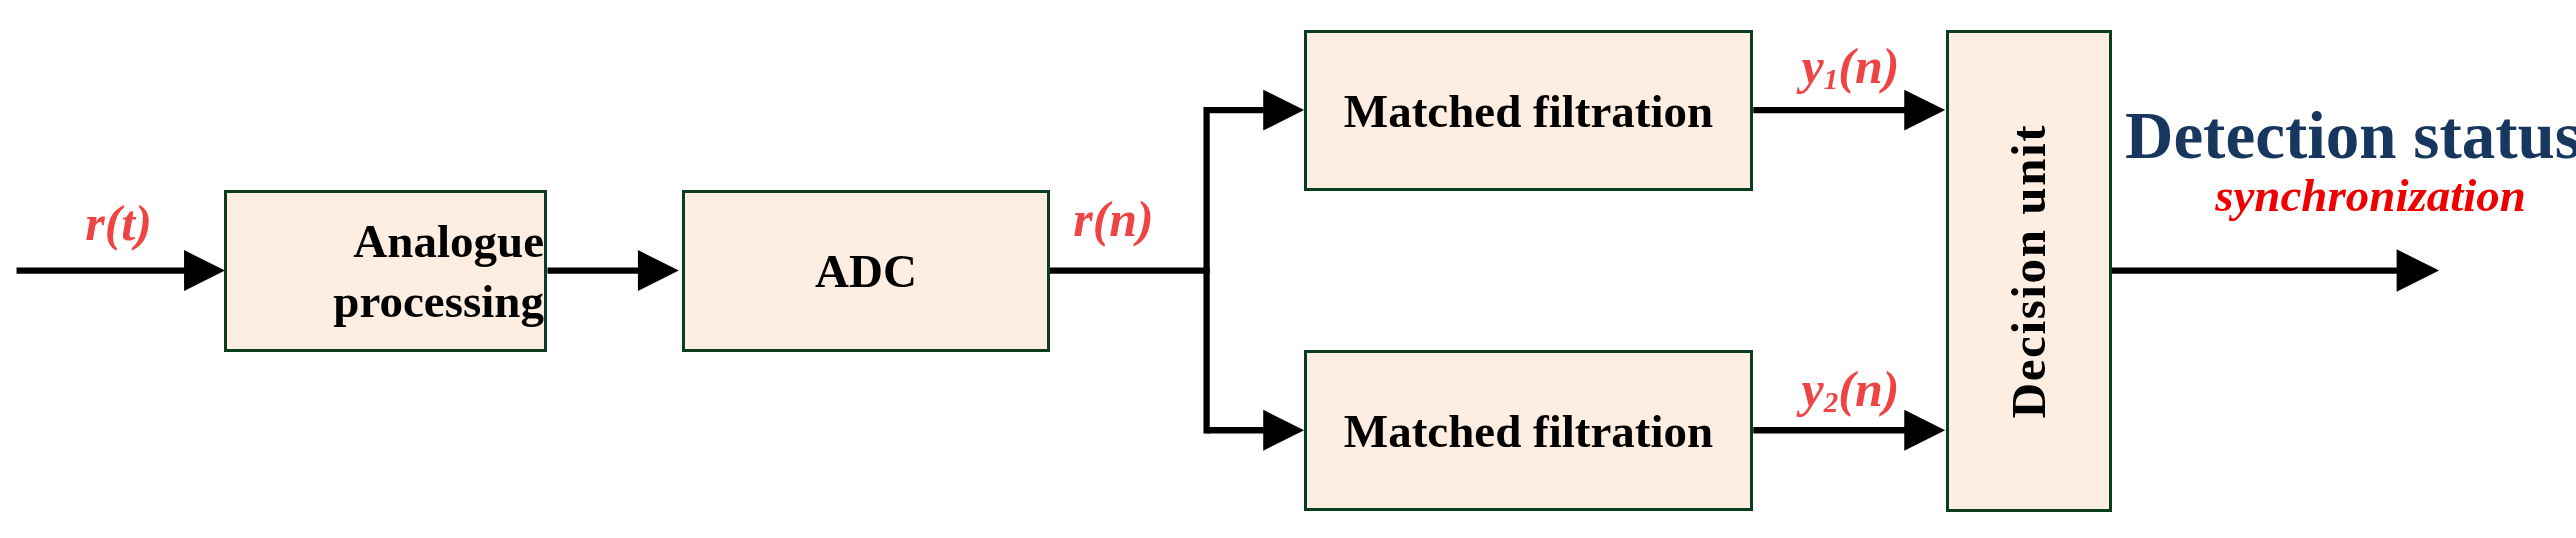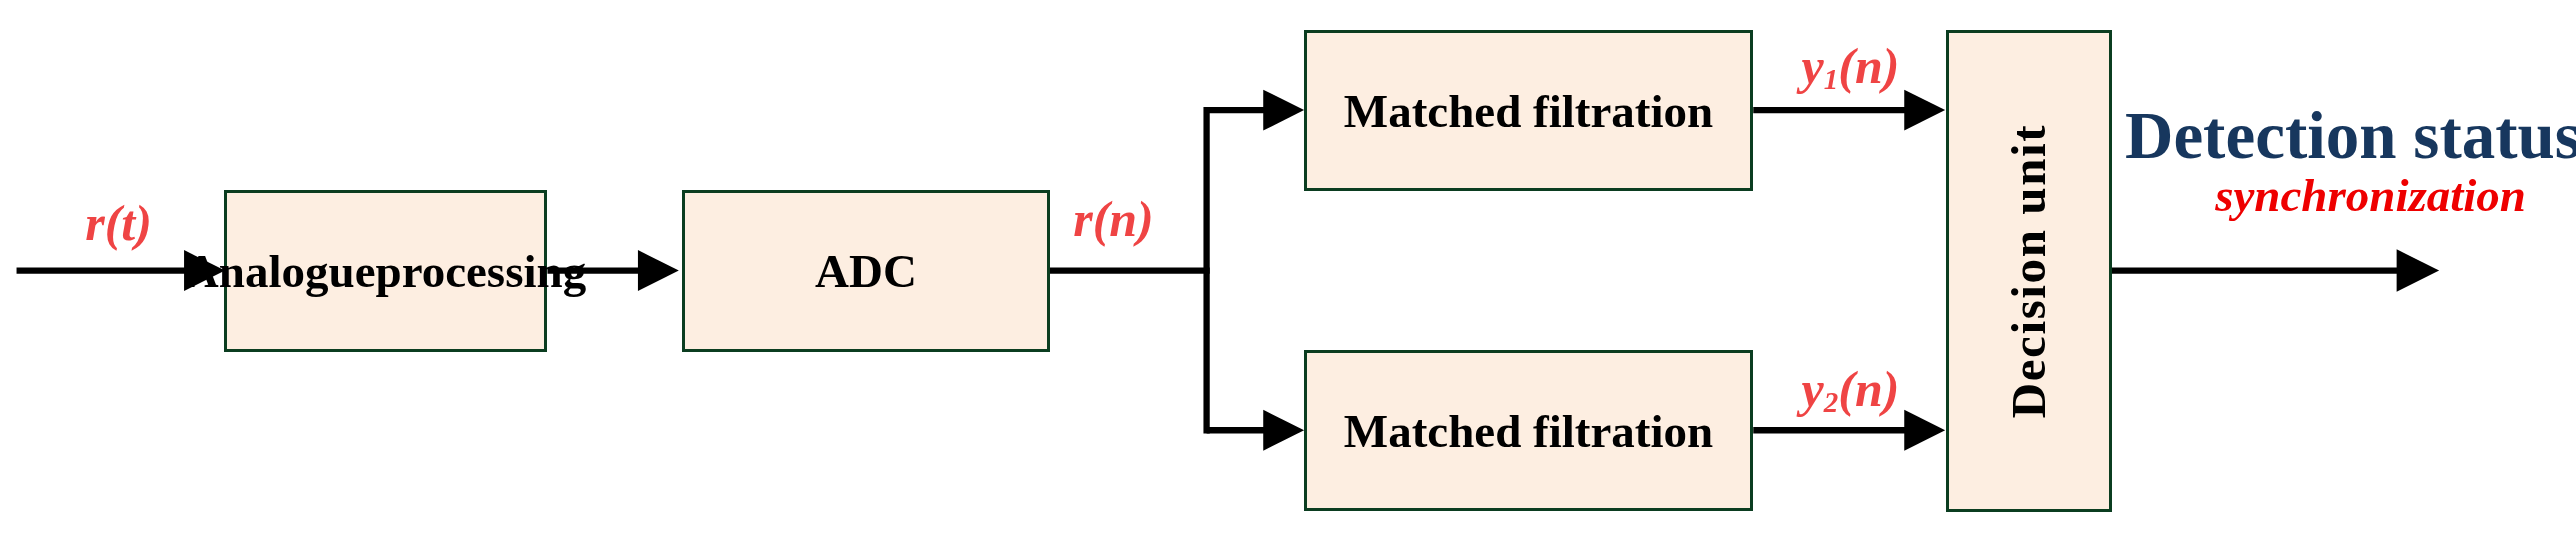--- a/index.html
+++ b/index.html
@@ -30,21 +30,21 @@
     fill: #000000;
     stroke: none;
   }
   .block {
     position: absolute;
     box-sizing: border-box;
     background: #FDEEE1;
     border: 3.9px solid #0B3D20;
     z-index: 2;
     display: flex;
-    flex-direction: row;
+    flex-direction: column;
     align-items: center;
     justify-content: center;
     text-align: center;
     color: #000000;
     font-weight: bold;
     font-size: 47px;
     line-height: 60px;
   }
   .block .bline { white-space: nowrap; }
   .rot-wrap { position: absolute; left: 50%; top: 50%; width: 0; height: 0; }
@@ -94,21 +94,21 @@
     width: 401px;
     text-align: right;
     font-weight: bold;
     font-style: italic;
     font-size: 47px;
     line-height: 1;
     color: #EE0000;
     white-space: nowrap;
   }
   
-  .b-analogue { left: 224px;  top: 190px; width: 323px; height: 162px; }
+  .b-analogue { left: 224px;  top: 190px; width: 323px; height: 162px; align-items: flex-end; }
   .b-adc      { left: 682px;  top: 190px; width: 368px; height: 162px; }
   .b-hfmup    { left: 1304px; top: 30px;  width: 449px; height: 161px; }
   .b-hfmdown  { left: 1304px; top: 350px; width: 449px; height: 161px; }
   .b-decision { left: 1946px; top: 30px;  width: 166px; height: 482px; }
   
   .l-rt { left: 40px;   top: 198px; }
   .l-rn { left: 1035px; top: 194px; }
   .l-y1 { left: 1772px; top: 41px;  }
   .l-y2 { left: 1772px; top: 364px; }
 </style>

